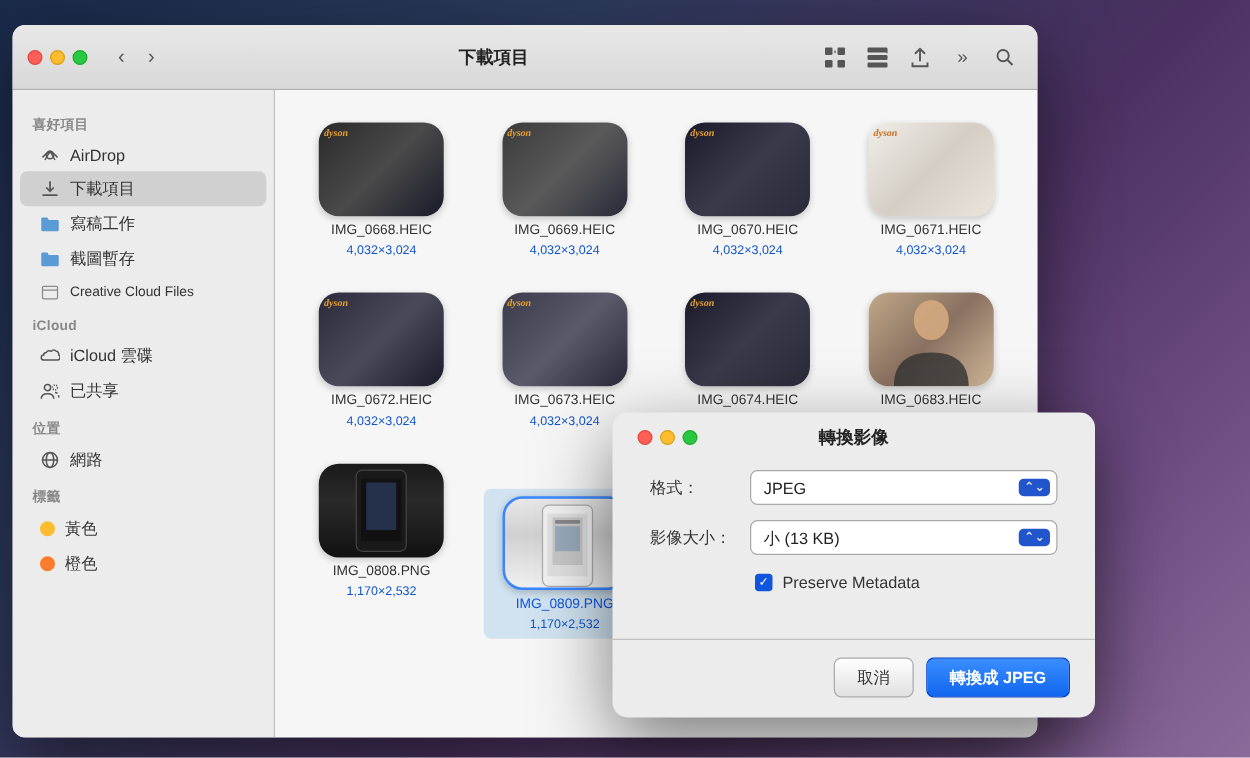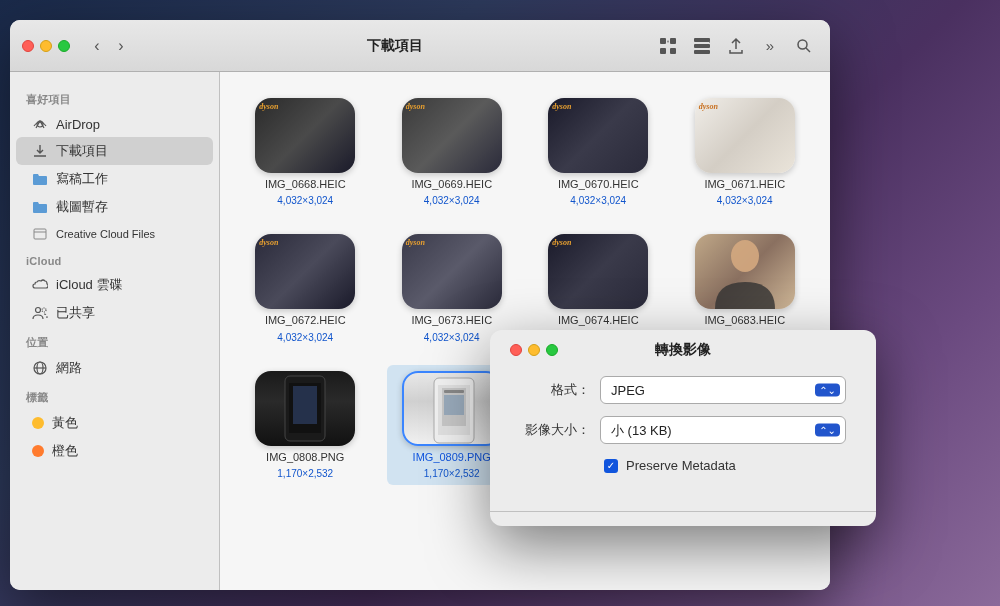--- a/index.html
+++ b/index.html
@@ -167,20 +167,21 @@
       flex-direction: column;
       align-items: center;
       gap: 4px;
       cursor: pointer;
       padding: 6px;
       border-radius: 6px;
     }
 
     .file-item.selected {
       background: rgba(0,120,215,0.15);
+      margin-top: 26px;
     }
 
     .file-thumbnail {
       width: 100px;
       height: 75px;
       border-radius: 16px;
       overflow: hidden;
       background: #888;
       position: relative;
       box-shadow: 0 2px 6px rgba(0,0,0,0.2);
@@ -297,21 +298,20 @@
       display: flex;
       align-items: center;
       margin-bottom: 12px;
       gap: 10px;
     }
 
     .dialog-label {
       font-size: 13px;
       color: #333;
       width: 70px;
-      text-align: right;
       flex-shrink: 0;
     }
 
     .select-wrapper {
       flex: 1;
       position: relative;
       text-decoration: underline;
     }
 
     .select-wrapper select {
@@ -701,13 +701,17 @@
     </div>
 
     <div class="checkbox-row">
       <div class="checkbox">✓</div>
       <label class="checkbox-label">Preserve Metadata</label>
     </div>
   </div>
 
   <div class="dialog-separator"></div>
 
+  <div class="dialog-buttons">
+    <button class="btn-cancel">取消</button>
+    <button class="btn-convert">轉換成 JPEG</button>
+  </div>
 </div>
 
 </body></html>

